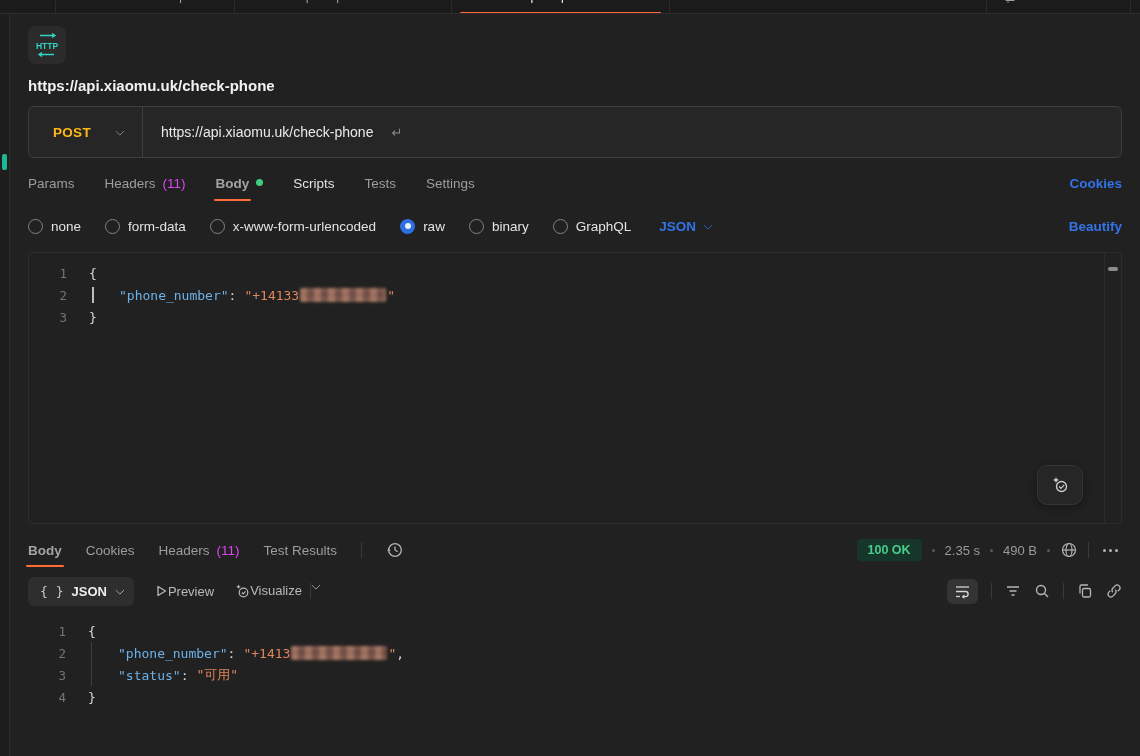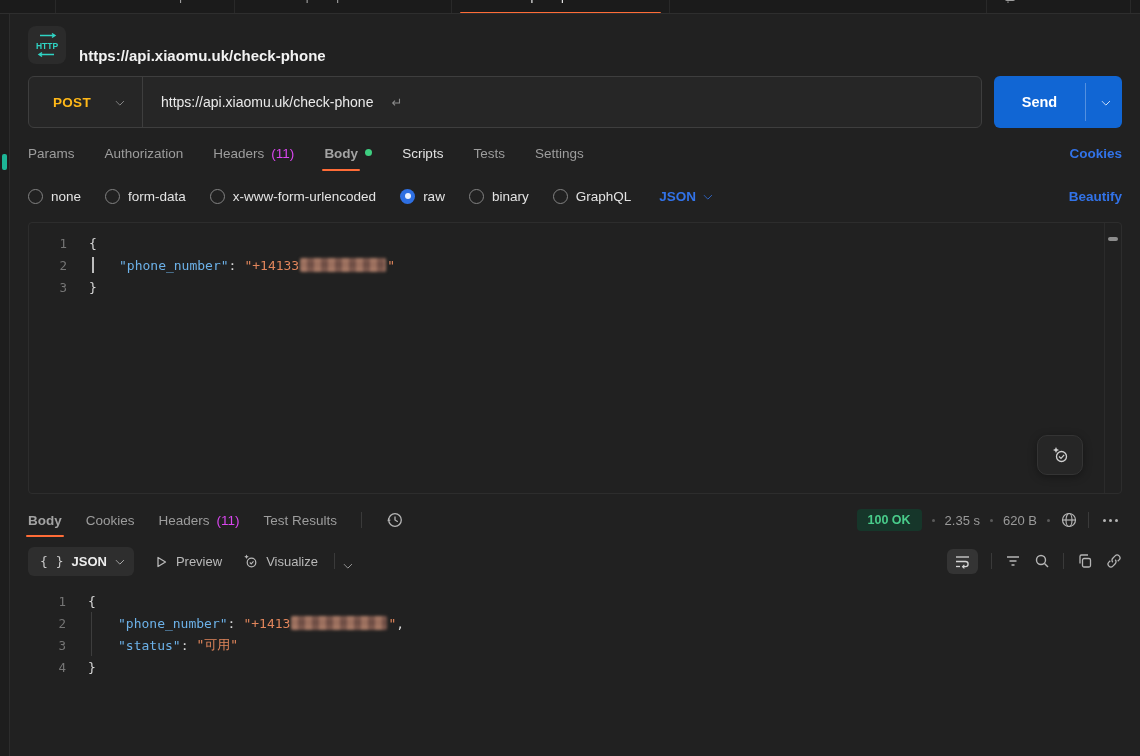--- a/index.html
+++ b/index.html
@@ -26,21 +26,21 @@
   .tb-end { width:10px; height:100%; border-left:1px solid #292929; }
   
   .leftstrip { position:absolute; top:14px; left:0; bottom:0; width:10px; background:#1d1d1d;
                border-right:1px solid #2c2c2c; z-index:5; }
   .leftstrip .mark { position:absolute; top:140px; left:2px; width:5px; height:16px;
                      border-radius:2px; background:#1ec8a5; opacity:.9; }
   
   .main { position:absolute; left:10px; top:14px; right:0; bottom:0; background:#212121;
           display:flex; flex-direction:column; }
   
-  .header-row { display:flex; align-items:flex-end; padding:12px 18px 8px; gap:13px; }
+  .header-row { display:flex; align-items:flex-start; padding:12px 18px 8px; gap:13px;flex-direction:column; }
   .http-badge { width:38px; height:38px; border-radius:8px; background:#2b2b2b;
                 display:flex; align-items:center; justify-content:center; flex-shrink:0; }
   .req-title { font-size:15px; font-weight:bold; color:#f2f2f2; }
   .save-btn { margin-left:auto; display:flex; align-items:stretch; background:#2e2e2e;
               border-radius:6px; height:38px; color:#dedede; }
   .save-main { display:flex; align-items:center; gap:9px; padding:0 15px; font-size:13.5px; }
   .save-div { width:1px; background:#4a4a4a; margin:8px 0; }
   .save-chev { display:flex; align-items:center; padding:0 12px; color:#c9c9c9; }
   
   .url-row { display:flex; gap:12px; margin:4px 18px 0; height:52px; flex-shrink:0; }
@@ -114,21 +114,21 @@
   .meta { color:#9a9a9a; font-size:13px; }
   .dots { display:flex; gap:3px; padding:0 4px; }
   .dots i { width:3px; height:3px; border-radius:50%; background:#b5b5b5; }
   
   .resp-toolbar { display:flex; align-items:center; margin:4px 18px 0; height:34px; gap:20px;
                   color:#b9b9b9; font-size:13px; flex-shrink:0; }
   .json-pill { display:flex; align-items:center; gap:8px; background:#2e2e2e; border-radius:6px;
                padding:7px 12px; color:#ededed; font-weight:bold; }
   .json-pill .braces { color:#c9c9c9; font-weight:normal; font-family:"DejaVu Sans Mono",monospace; }
   .json-pill .chev { color:#c9c9c9; }
-  .tool { display:flex; align-items:flex-end; gap:8px; }
+  .tool { display:flex; align-items:flex-start; gap:0; }
   .tb-icons { margin-left:auto; display:flex; align-items:center; gap:13px; color:#b5b5b5; }
   .icon-pill { background:#343434; border-radius:6px; padding:5px 7px; display:flex; }
   
   .resp-editor { position:relative; flex:1; margin-top:6px; font-family:"DejaVu Sans Mono", monospace;
                  font-size:13px; padding:6px 18px 0; }
   .chev { display:inline-block; width:7px; height:7px; border-right:1.7px solid currentColor;
           border-bottom:1.7px solid currentColor; transform:rotate(45deg) translateY(-2px); border-radius:1px; }
   svg { display:block; }
 </style>
 </head>
@@ -186,35 +186,25 @@
       <div style="display:flex;align-items:center;">
         <span class="method">POST</span>
         <span class="chev method-chev"></span>
       </div>
       <div class="url-div"></div>
       <div style="display:flex;align-items:center;flex:1;">
         <span class="url-text">https://api.xiaomu.uk/check-phone</span>
         <span class="enter-hint">↵</span>
       </div>
     </div>
-    <div class="send-btn">
-      <div class="send-main">Send</div>
-      <div class="send-div"></div>
-      <div class="send-chev">
-        <span class="chev"></span>
-      </div>
-    </div>
   </div>
 
   <div class="tabs-row">
     <div class="tab">
       <span class="lbl">Params</span>
-    </div>
-    <div class="tab">
-      <span class="lbl">Authorization</span>
     </div>
     <div class="tab">
       <span class="lbl">Headers</span>
       <span class="cnt">(11)</span>
     </div>
     <div class="tab active">
       <span class="lbl">Body</span>
       <span class="gdot"></span>
     </div>
     <div class="tab bright">
@@ -314,21 +304,21 @@
         <circle cx="9" cy="9" r="6.3"></circle>
         <path d="M9 5.5 V9 L11.8 10.8"></path>
         <path d="M2.7 7.2 L2.2 9.5 L4.4 9" stroke-width="1.1"></path>
       </svg>
     </div>
     <div class="resp-right">
       <span class="status">100 OK</span>
       <span class="sep-dot"></span>
       <span class="meta">2.35 s</span>
       <span class="sep-dot"></span>
-      <span class="meta">620 B</span>
+      <span class="meta">490 B</span>
       <span class="sep-dot"></span>
       <span class="icon-btn">
         <svg width="18" height="18" viewBox="0 0 18 18" fill="none" stroke="#b5b5b5" stroke-width="1.2">
           <circle cx="9" cy="9" r="6.5"></circle>
           <ellipse cx="9" cy="9" rx="3" ry="6.5"></ellipse>
           <path d="M2.5 9 H15.5"></path>
         </svg>
       </span>
       <span class="vdiv"></span>
       <span class="dots">

